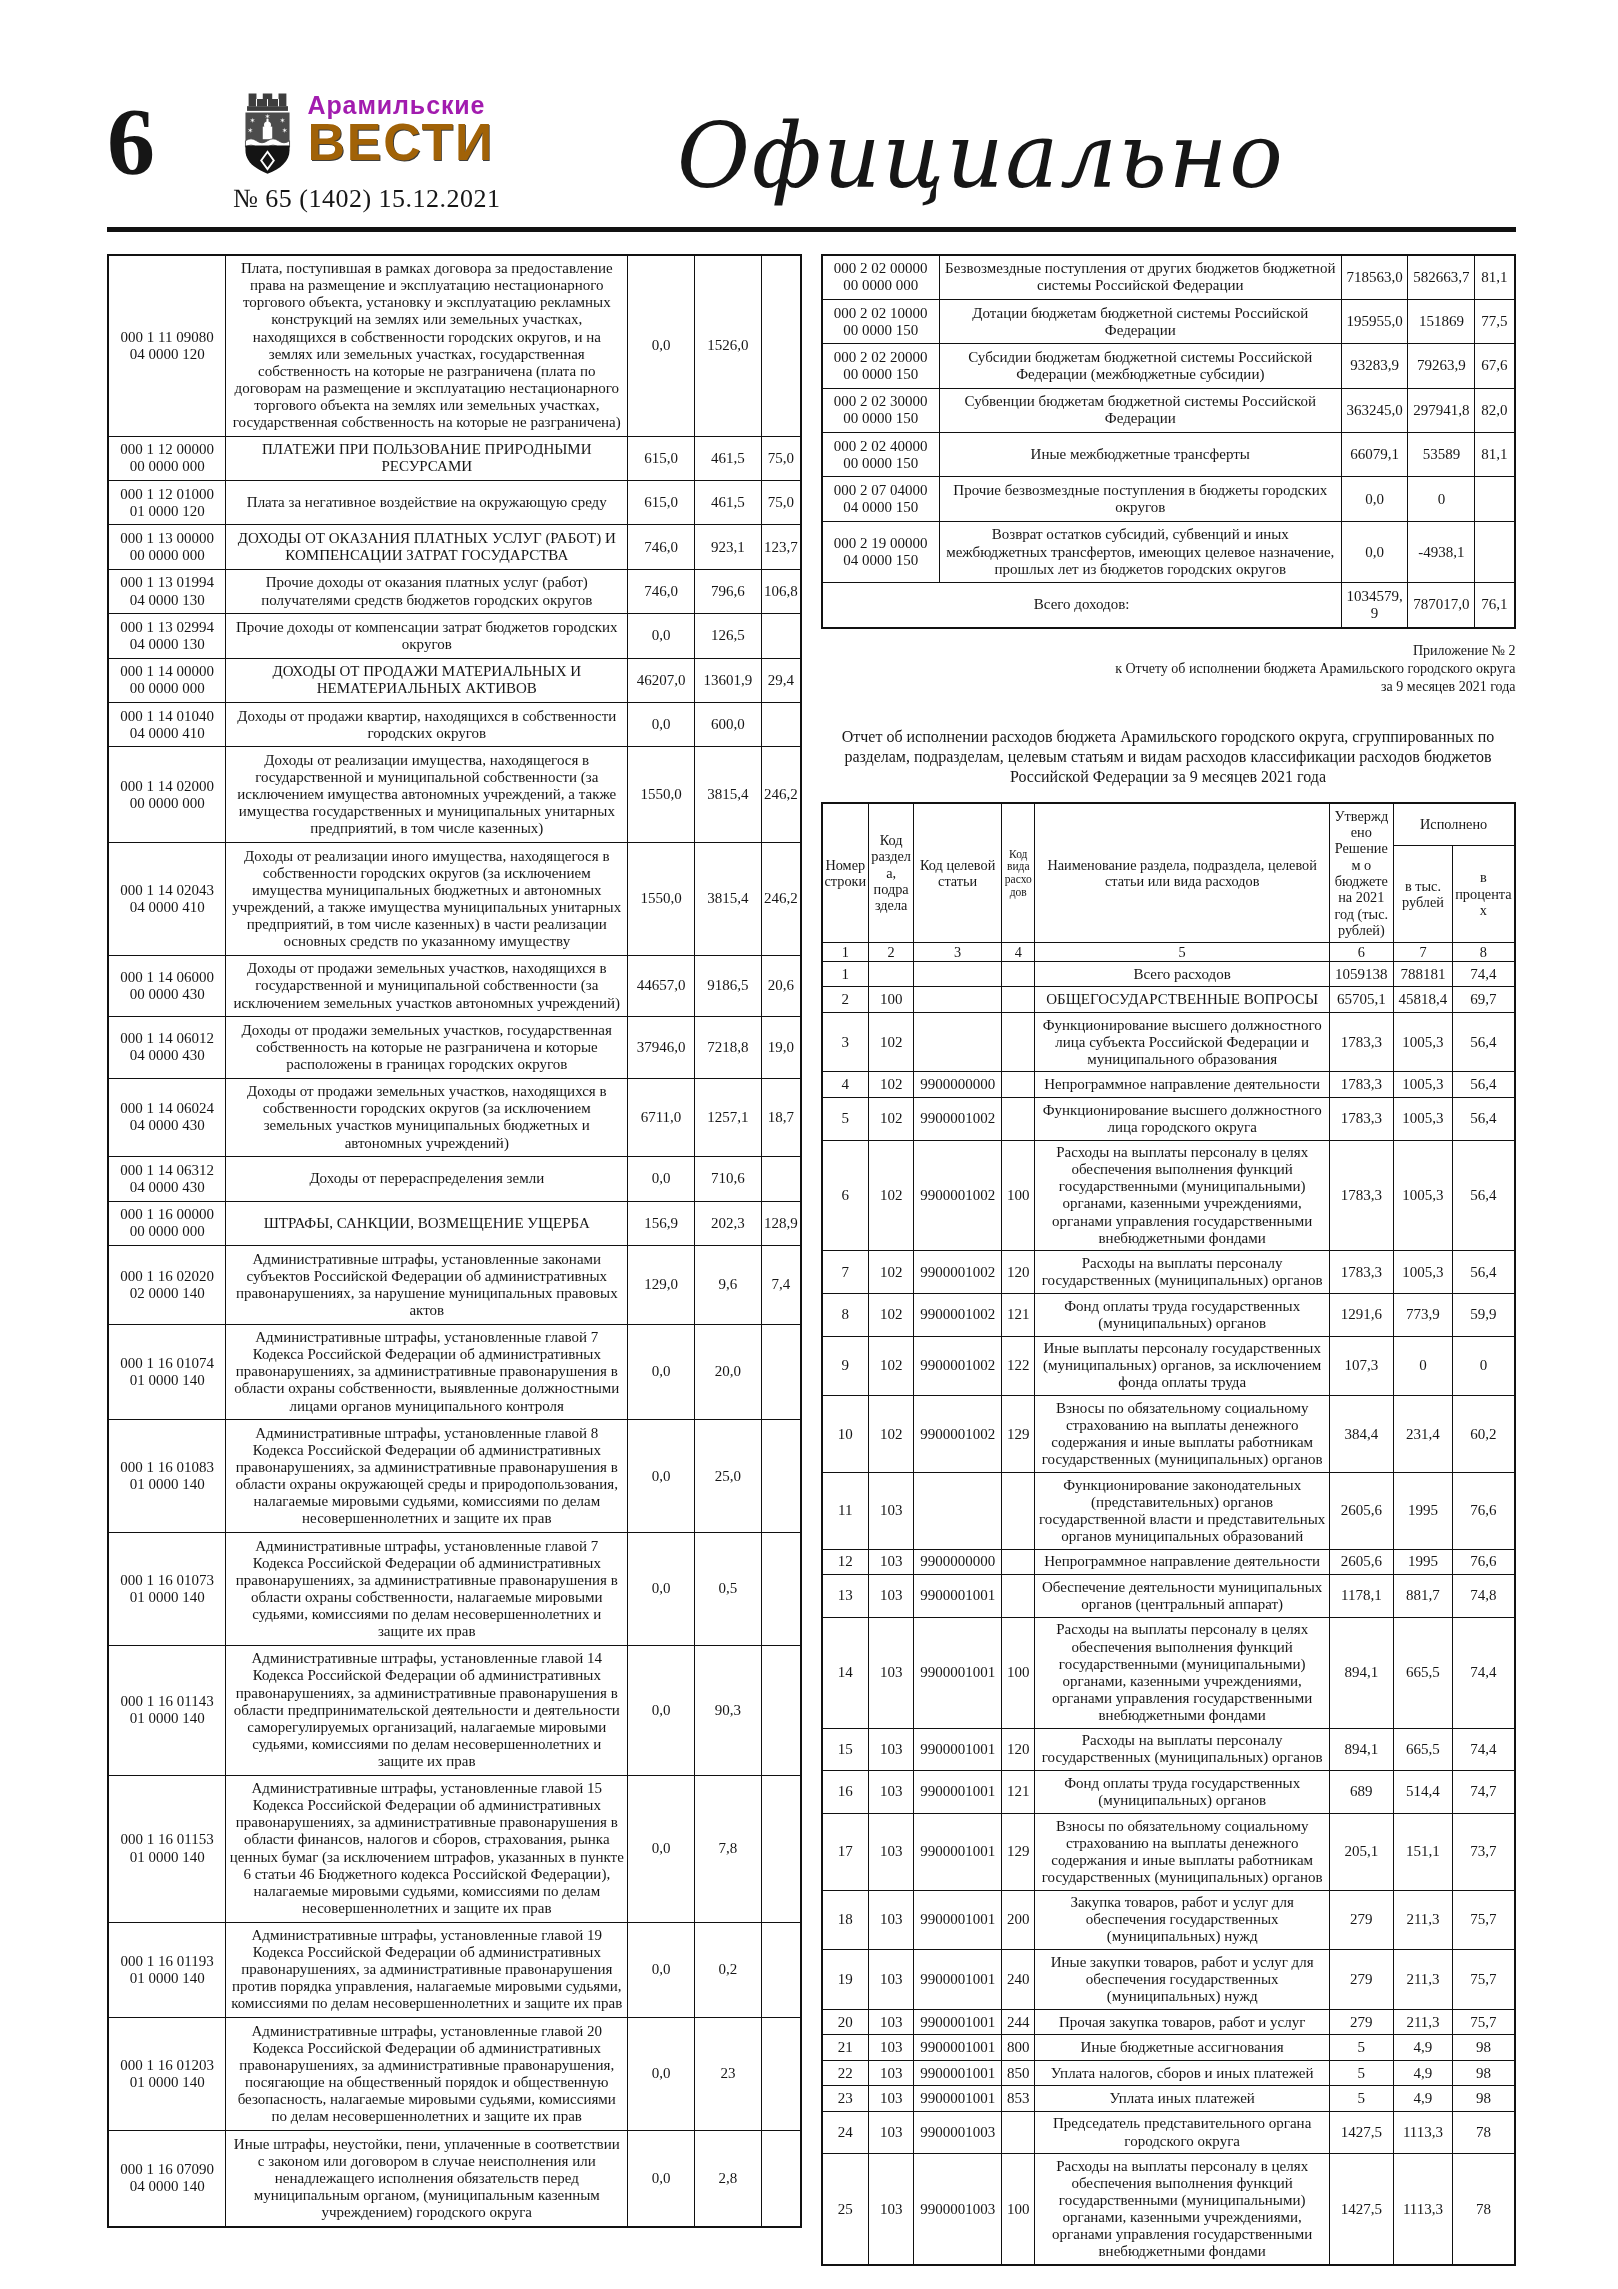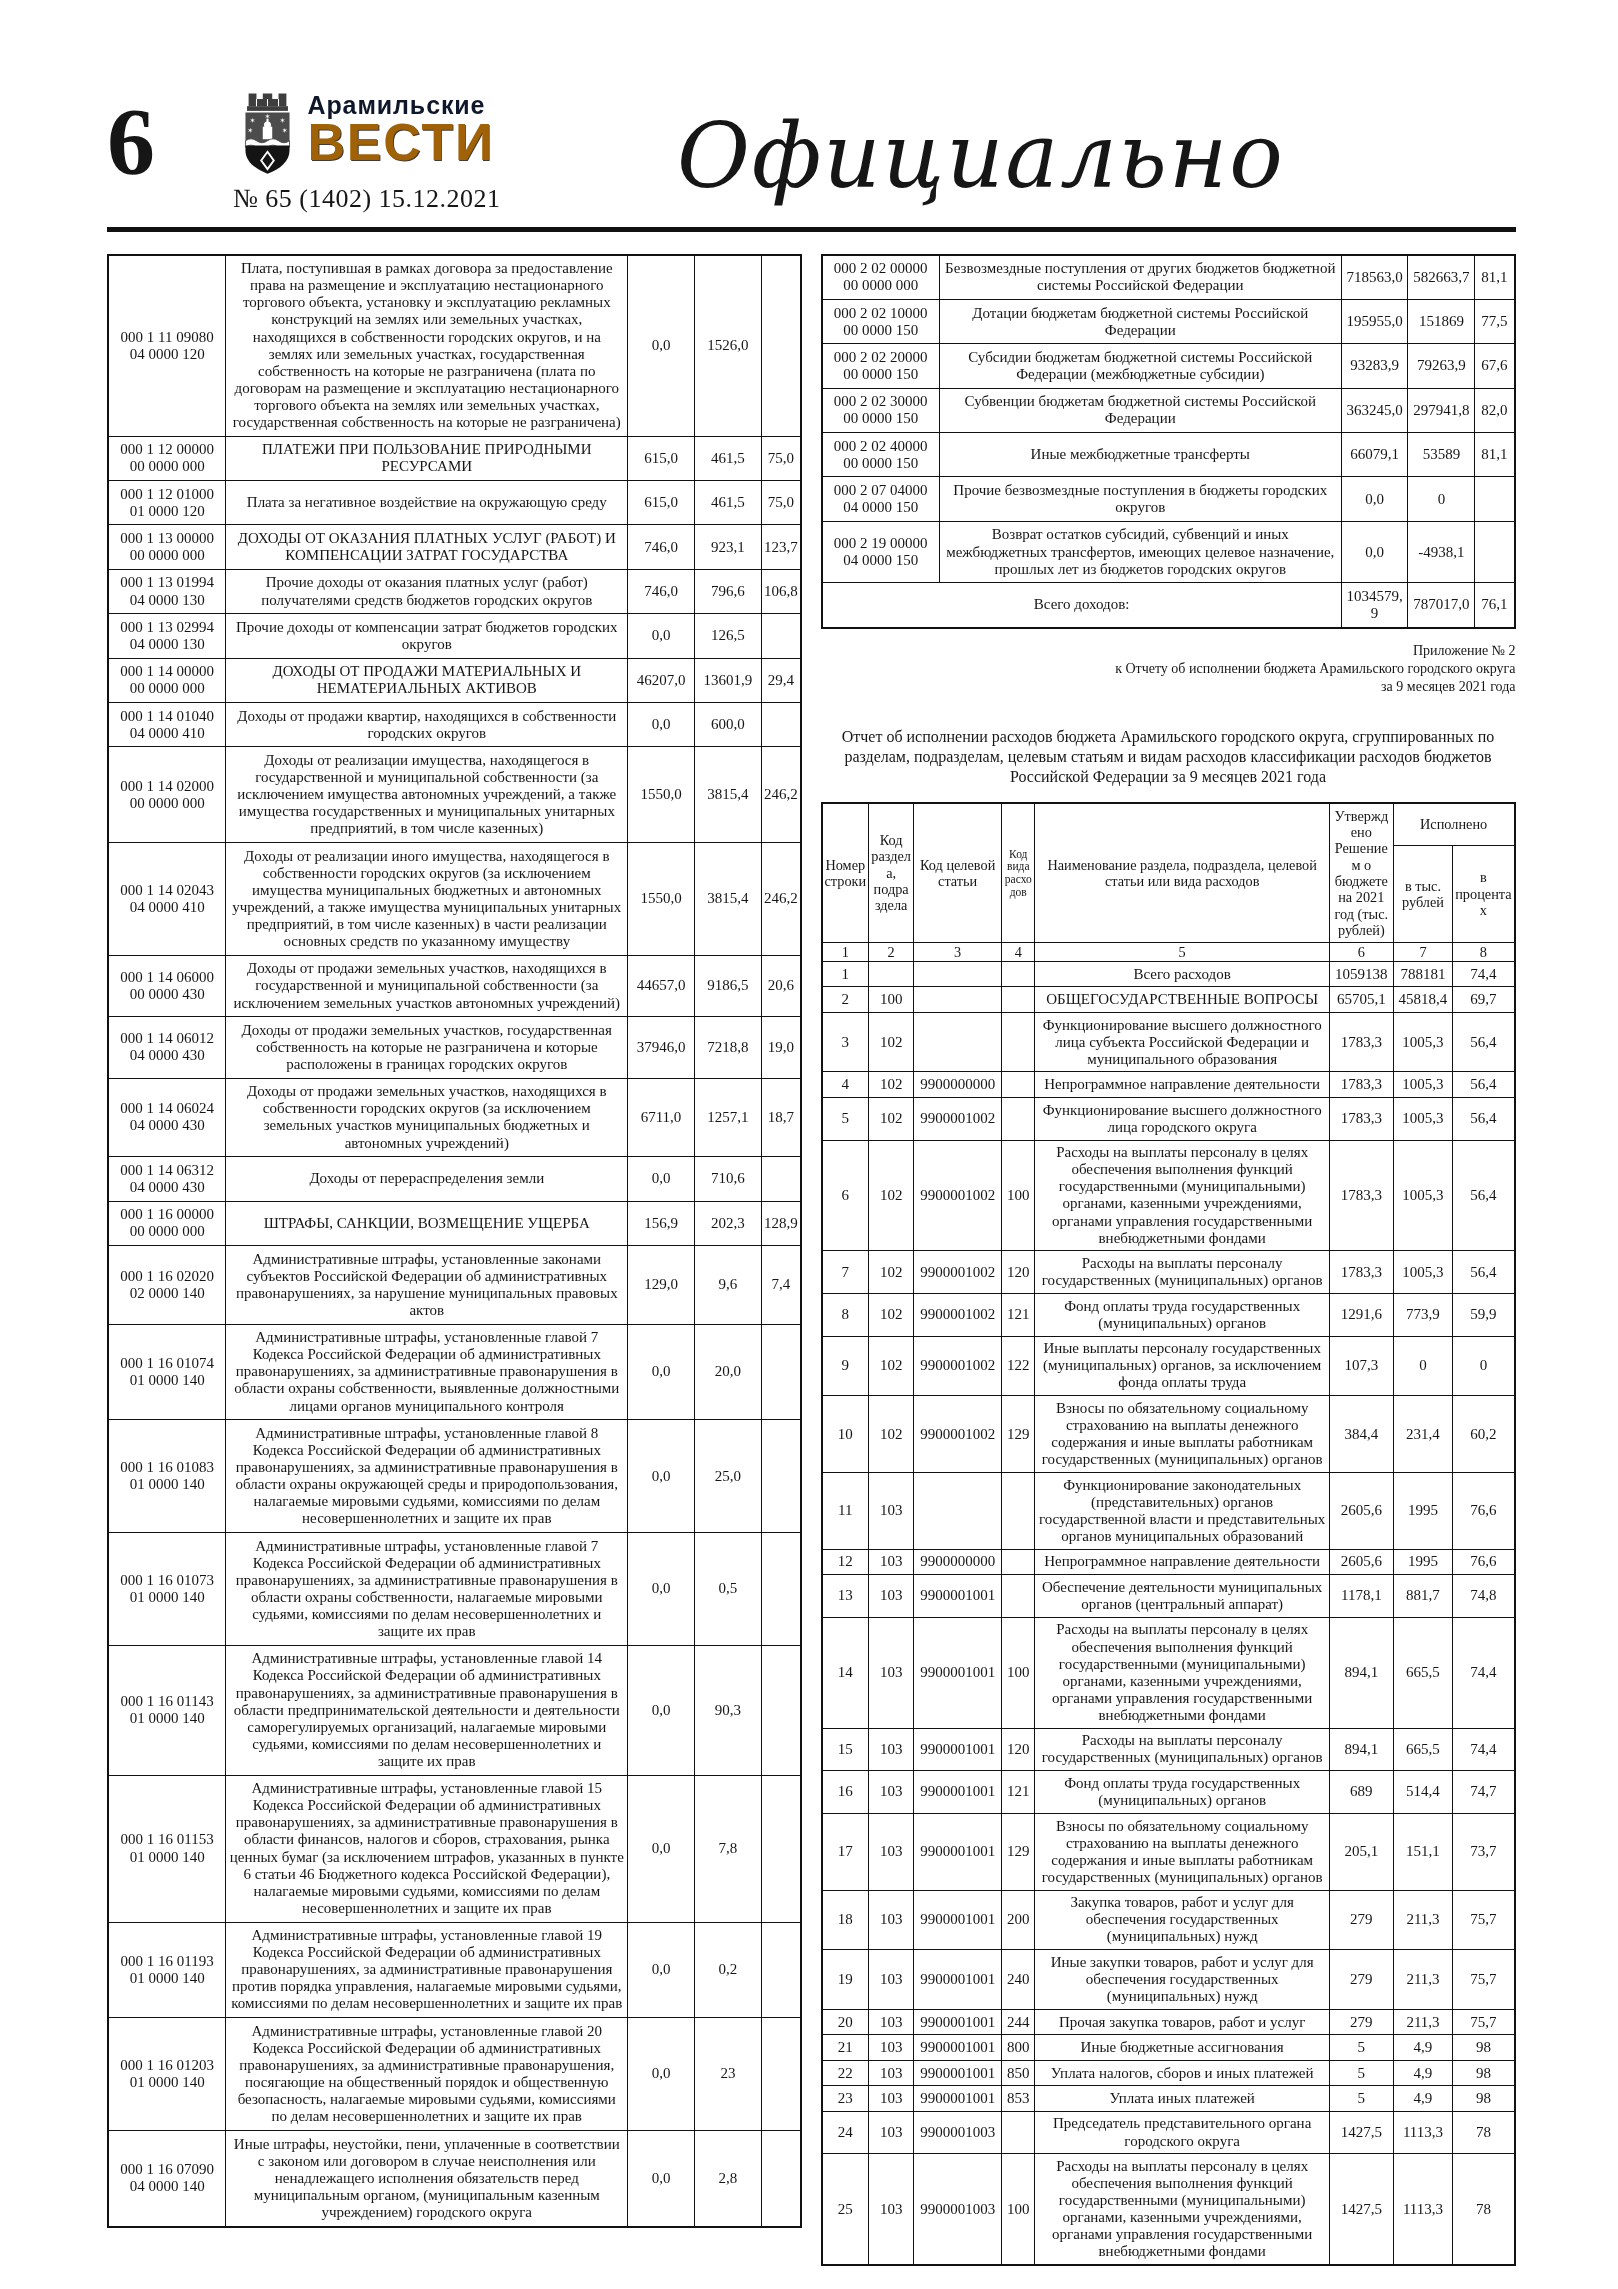--- a/index.html
+++ b/index.html
@@ -17,21 +17,21 @@
   .pagenum{
     font-family:"Liberation Serif",serif;font-weight:bold;
     font-size:96px;line-height:.92;margin-top:5.5px;width:65px;
   }
   .brand{margin-left:61px;display:flex;flex-direction:column;align-items:center;}
   .brand-row{display:flex;align-items:flex-start;gap:11px;}
   .crest{width:57px;height:85px;flex:0 0 auto;}
   .brand-words{display:flex;flex-direction:column;align-items:flex-start;line-height:.95;margin-top:1.8px;}
   .brand-top{
     font-family:"Liberation Sans",sans-serif;font-weight:bold;
-    font-size:25px;color:#0f172a;letter-spacing:0.9px;
+    font-size:25px;color:#a21caf;letter-spacing:0.9px;
   }
   .brand-name{
     font-family:"Liberation Sans",sans-serif;font-weight:bold;
     font-size:52px;color:#a16207;letter-spacing:1.8px;
     text-shadow:0.9px 0.9px 0 #3c3c3c;
   }
   .issue{font-size:26px;margin-top:7px;letter-spacing:0.5px;}
   .section-title{
     flex:1;text-align:center;
     font-family:"DejaVu Serif",serif;font-style:italic;

